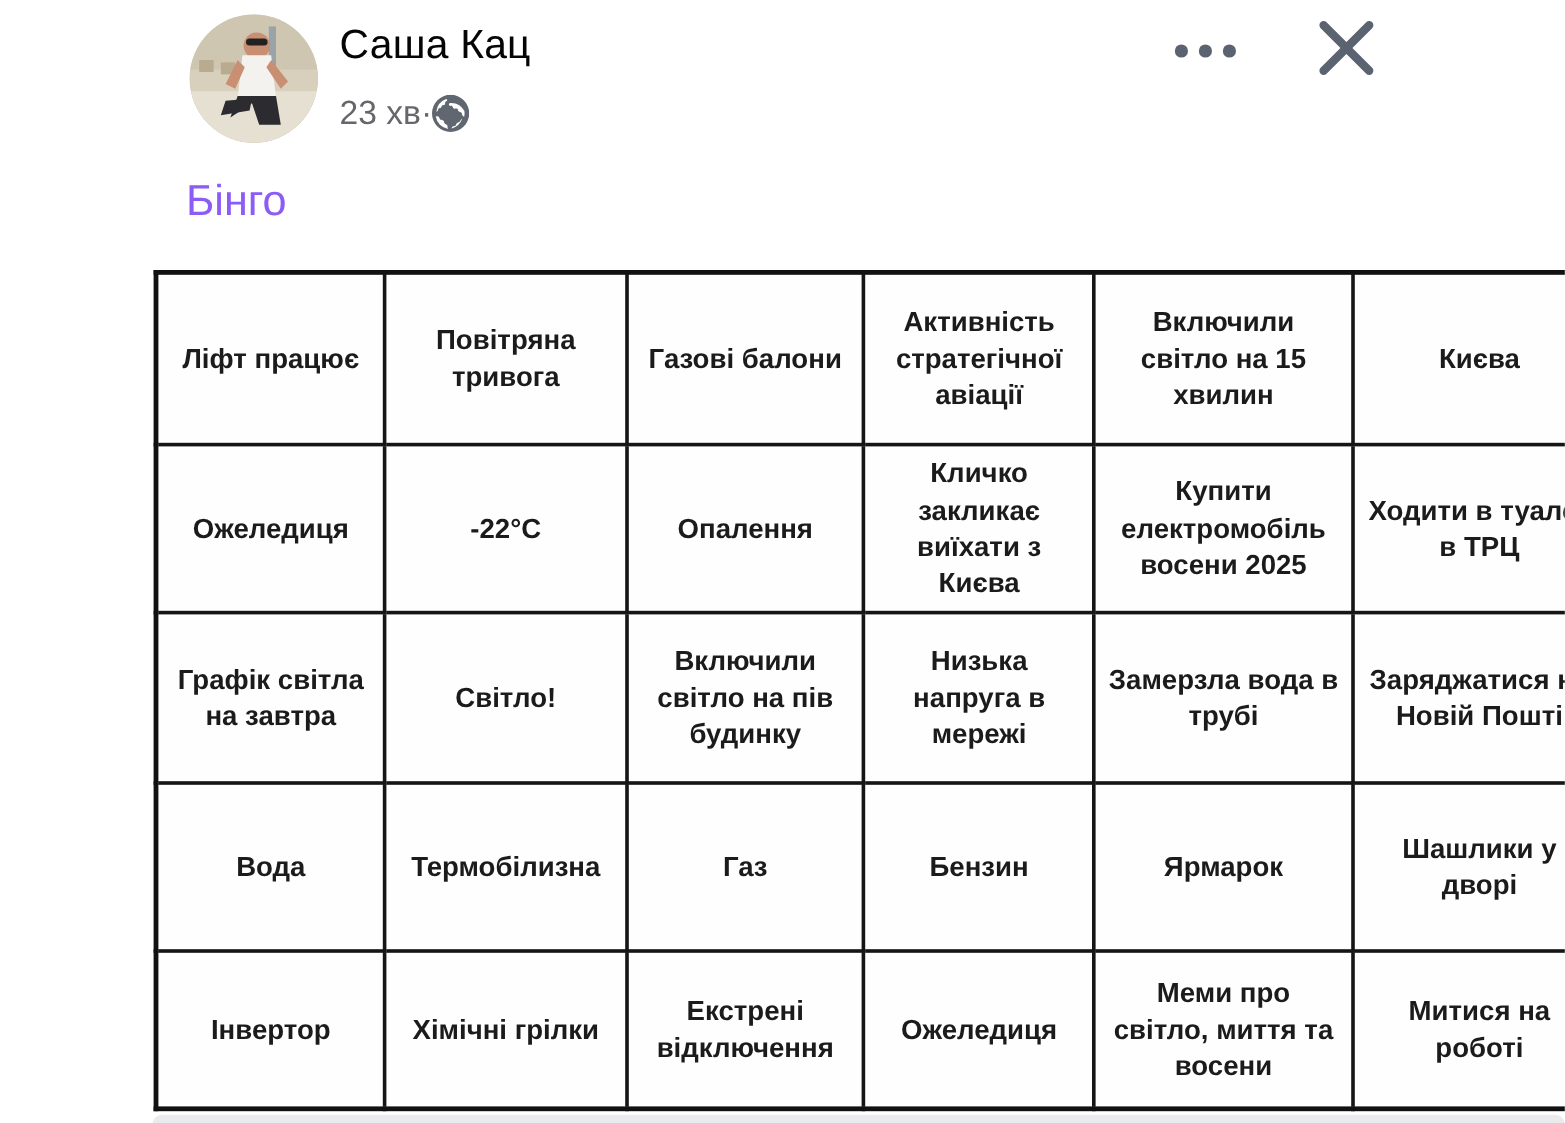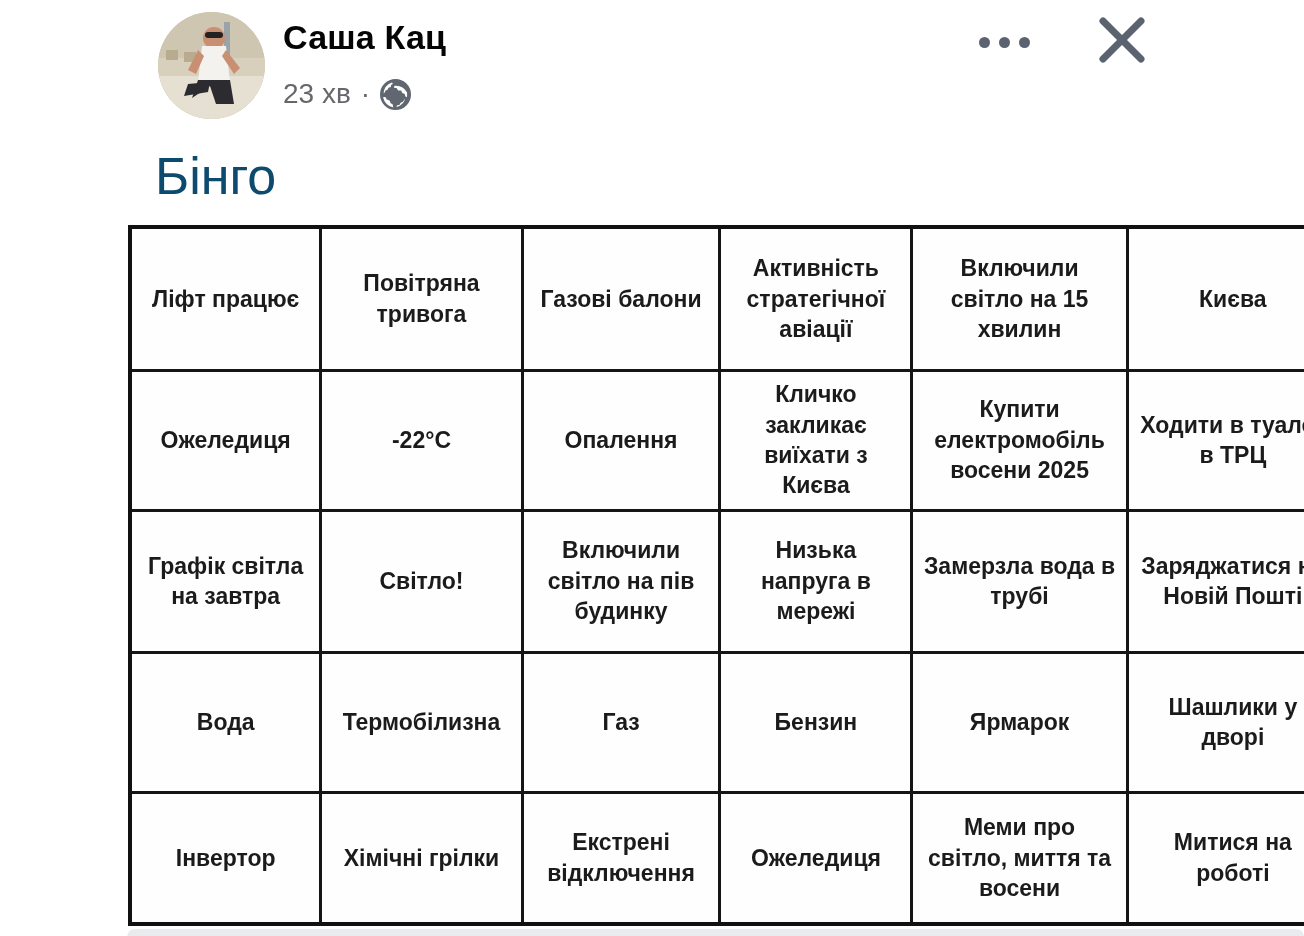--- a/index.html
+++ b/index.html
@@ -16,26 +16,26 @@
 
   
   .avatar {
     position: absolute; left: 158px; top: 12px;
     width: 107px; height: 107px; border-radius: 50%;
     overflow: hidden; cursor: pointer;
     background: #cfc4ae;
   }
   .author-name {
     position: absolute; left: 283px; top: 18px;
-    font-size: 34px; font-weight: 700; color: #050505;
+    font-size: 34px; font-weight: 400; color: #050505;
     letter-spacing: 0.2px; cursor: pointer;
   }
   .post-meta {
     position: absolute; left: 283px; top: 78px;
-    display: flex; align-items: center; gap: 10px;
+    display: flex; align-items: center; 
     font-size: 28px; color: #65676b;
   }
   .meta-dot { font-size: 28px; color: #65676b; line-height: 1; }
   .globe { width: 31px; height: 31px; display: inline-block; }
 
   .more-btn {
     position: absolute; left: 968px; top: 24px;
     width: 72px; height: 36px;
     display: flex; align-items: center; justify-content: center; gap: 9px;
     cursor: pointer; background: transparent; border: none;
@@ -46,21 +46,21 @@
   }
   .close-btn {
     position: absolute; left: 1092px; top: 10px;
     width: 60px; height: 60px;
     display: flex; align-items: center; justify-content: center;
     cursor: pointer; background: transparent; border: none;
   }
 
   .post-text {
     position: absolute; left: 155px; top: 146px;
-    font-size: 52px; font-weight: 400; color: #0c4a6e;
+    font-size: 36px; font-weight: 400; color: #8b5cf6;
   }
 
   
   .bingo-wrap {
     position: absolute; left: 128px; top: 225px;
     width: 1213px; height: 697px; cursor: pointer;
   }
   table.bingo {
     width: 100%; height: 100%;
     border-collapse: collapse; table-layout: fixed;

